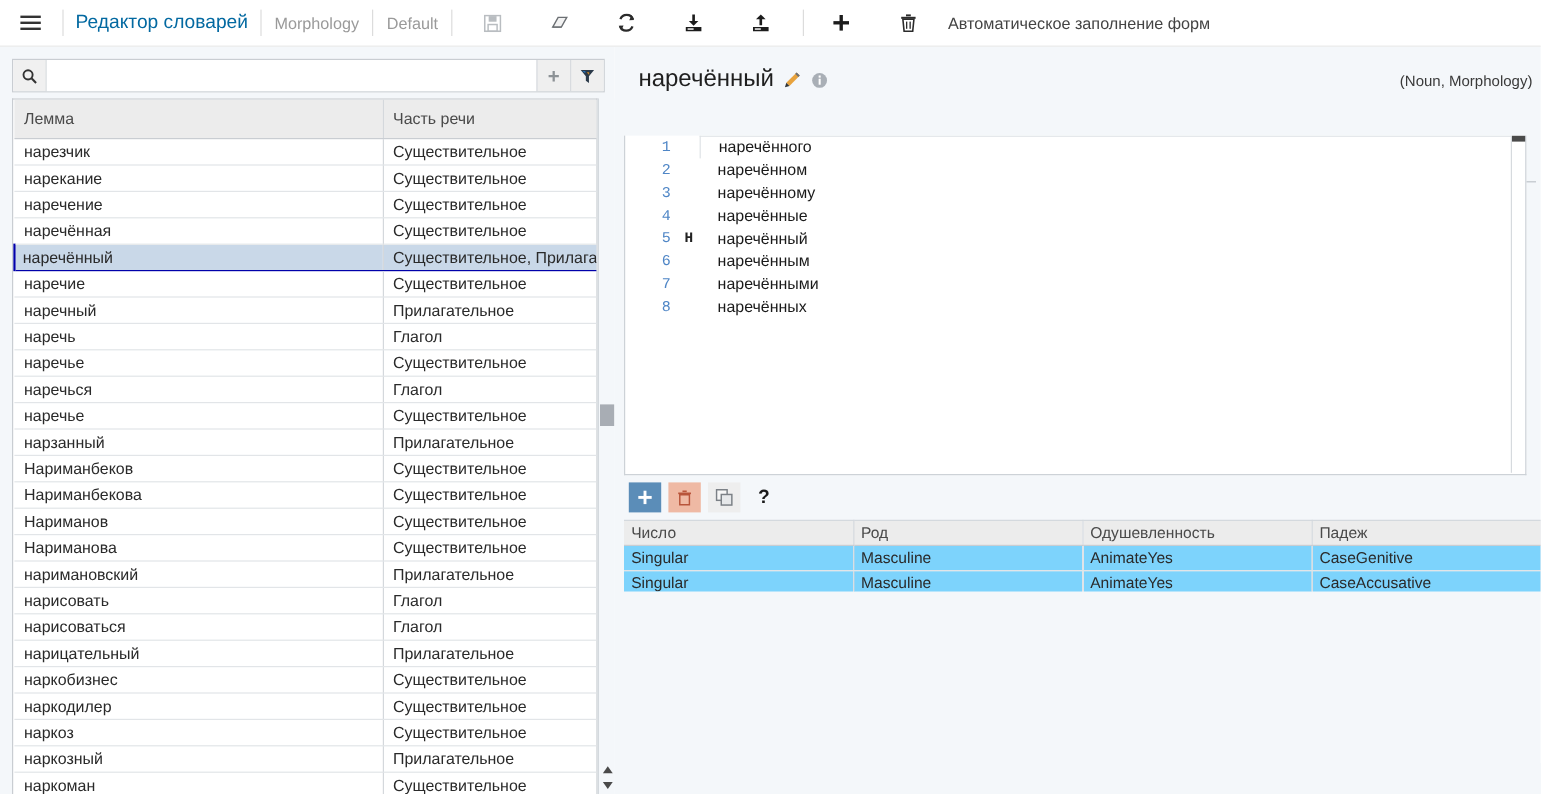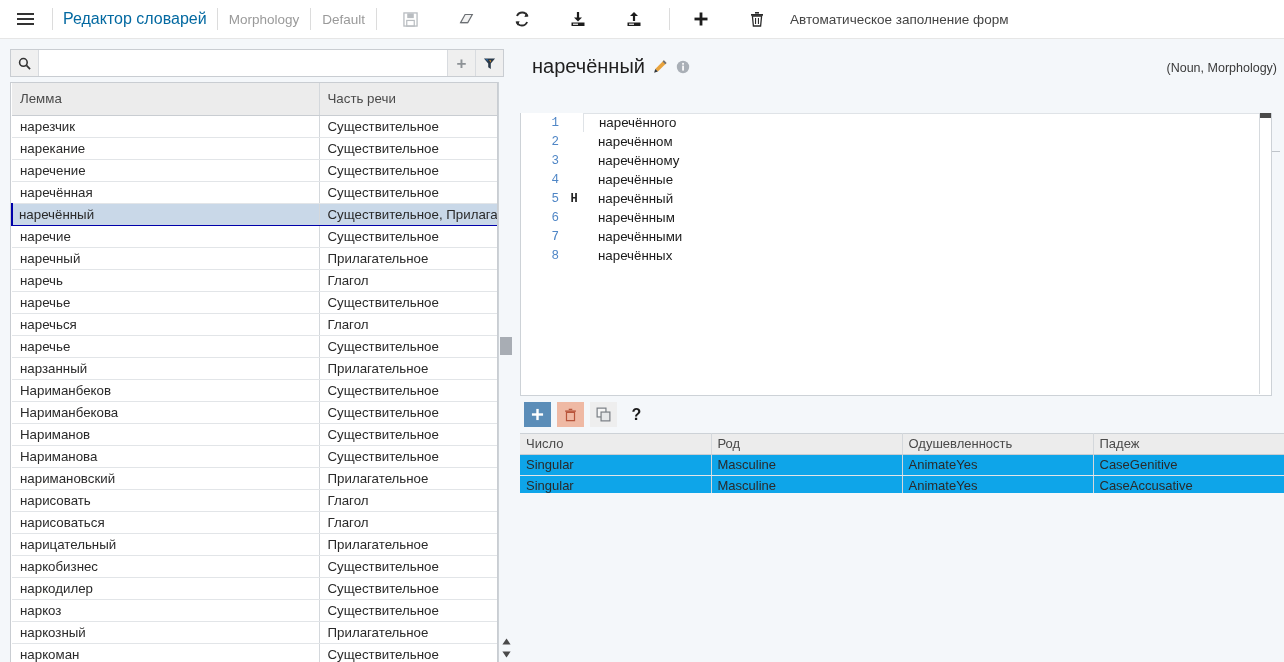--- a/index.html
+++ b/index.html
@@ -206,21 +206,21 @@
   table.attr { border-collapse: collapse; table-layout: fixed; width: 764px; }
   table.attr th, table.attr td {
     font-size: 13px; text-align: left; padding: 0 0 0 6px;
     height: 20px; line-height: 20px; white-space: nowrap; overflow: hidden;
     border-right: 1px solid #d4d8dc; border-bottom: 1px solid #e2e5e8; margin-left: 47px;
   }
   table.attr th {
     background: #ececec; color: #4a4a4a; font-weight: normal;
     border-top: 1px solid #cdd2d7; border-bottom: 1px solid #c9cdd2;
   }
-  table.attr td { background: #0ea5e9; color: #2a2a2a; }
+  table.attr td { background: #7dd3fc; color: #2a2a2a; }
   table.attr col { width: 191px; }
 </style>
 </head>
 <body>
 
 <div id="app">
 
   <div class="topbar">
     <div class="hamburger">
       <i></i>

